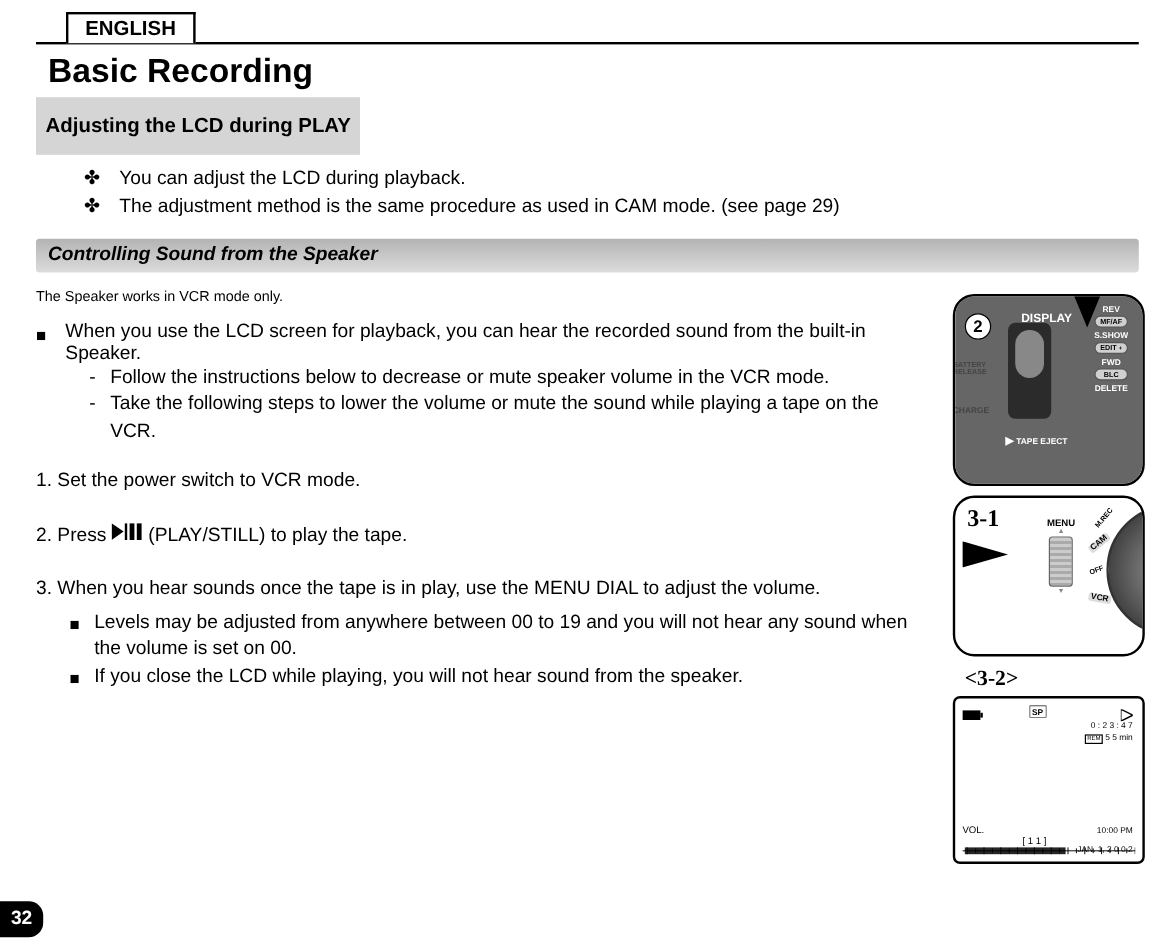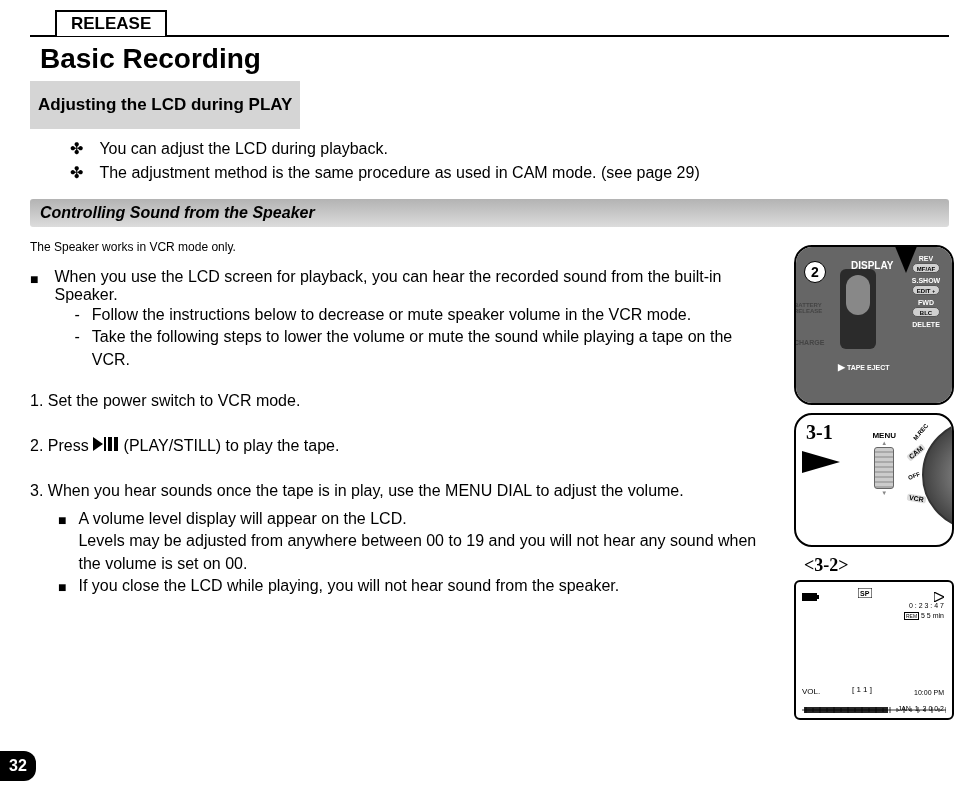--- a/index.html
+++ b/index.html
@@ -209,21 +209,21 @@
       font-size: 6px;
       font-weight: bold;
       text-align: center;
       line-height: 10px;
     }
   </style>
 </head>
 <body>
 
 <div class="page-container">
-  <div class="english-tab">RELEASE</div>
+  <div class="english-tab">ENGLISH</div>
   <div class="topline"></div>
   <h1 class="page-title">Basic Recording</h1>
 
   <div class="subtitle-bar">Adjusting the LCD during PLAY</div>
 
   <div class="bullet-list">
     <div class="bullet-row">
       <span class="maltese">✤</span>
       <span>You can adjust the LCD during playback.</span>
     </div>
@@ -270,21 +270,20 @@
         </span>
         <span>(PLAY/STILL) to play the tape.</span>
       </div>
 
       <div class="numbered-row">3.  When you hear sounds once the tape is in play, use the MENU DIAL to adjust the volume.</div>
 
       <div class="nested-block">
         <div class="nested-row">
           <div class="black-square">■</div>
           <div>
-            <div>A volume level display will appear on the LCD.</div>
             <div>Levels may be adjusted from anywhere between 00 to 19 and you will not hear any sound when the volume is set on 00.</div>
           </div>
         </div>
         <div class="nested-row">
           <div class="black-square">■</div>
           <div>If you close the LCD while playing, you will not hear sound from the speaker.</div>
         </div>
       </div>
     </div>
   </div>
@@ -374,21 +373,21 @@
           </svg>
       </div>
 
       <div class="tiny-text" style="position:absolute; right:8px; top:20px;">0 : 2 3 : 4 7</div>
       <div class="tiny-text" style="position:absolute; right:8px; top:30px;">
         <span style="border:1px solid #000; padding:0 1px; font-size:5px;">REM</span>
         <span>5 5 min</span>
       </div>
 
       <div style="position:absolute; left:6px; bottom:22px; font-size:8px;">VOL.</div>
-      <div style="position:absolute; left:56px; bottom:24px; font-size:8px;">[ 1 1 ]</div>
+      <div style="position:absolute; left:56px; bottom:13px; font-size:8px;">[ 1 1 ]</div>
       <div style="position:absolute; left:6px; bottom:13px; right:6px; height:6px;">
         <svg width="100%" height="6">
           <line x1="0" y1="3" x2="148" y2="3" stroke="#000" stroke-width="0.8"></line>
           <g stroke="#000" stroke-width="0.8">
             <line x1="4" y1="0" x2="4" y2="6"></line>
               <line x1="11" y1="1" x2="11" y2="5"></line>
             <line x1="18" y1="0" x2="18" y2="6"></line>
               <line x1="25" y1="1" x2="25" y2="5"></line>
             <line x1="32" y1="0" x2="32" y2="6"></line>
               <line x1="39" y1="1" x2="39" y2="5"></line>

